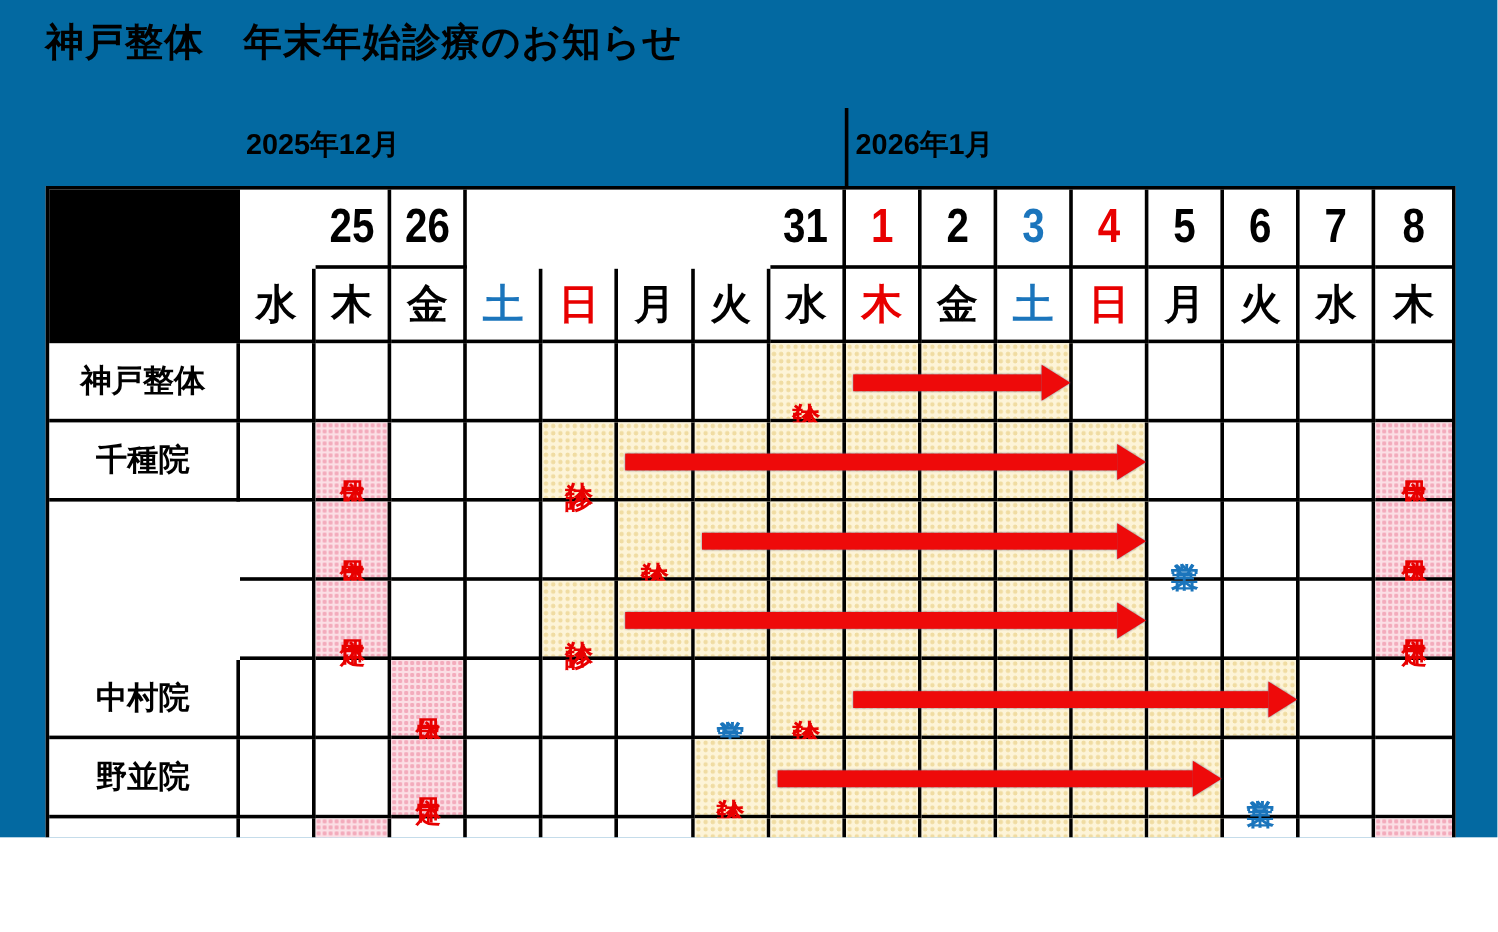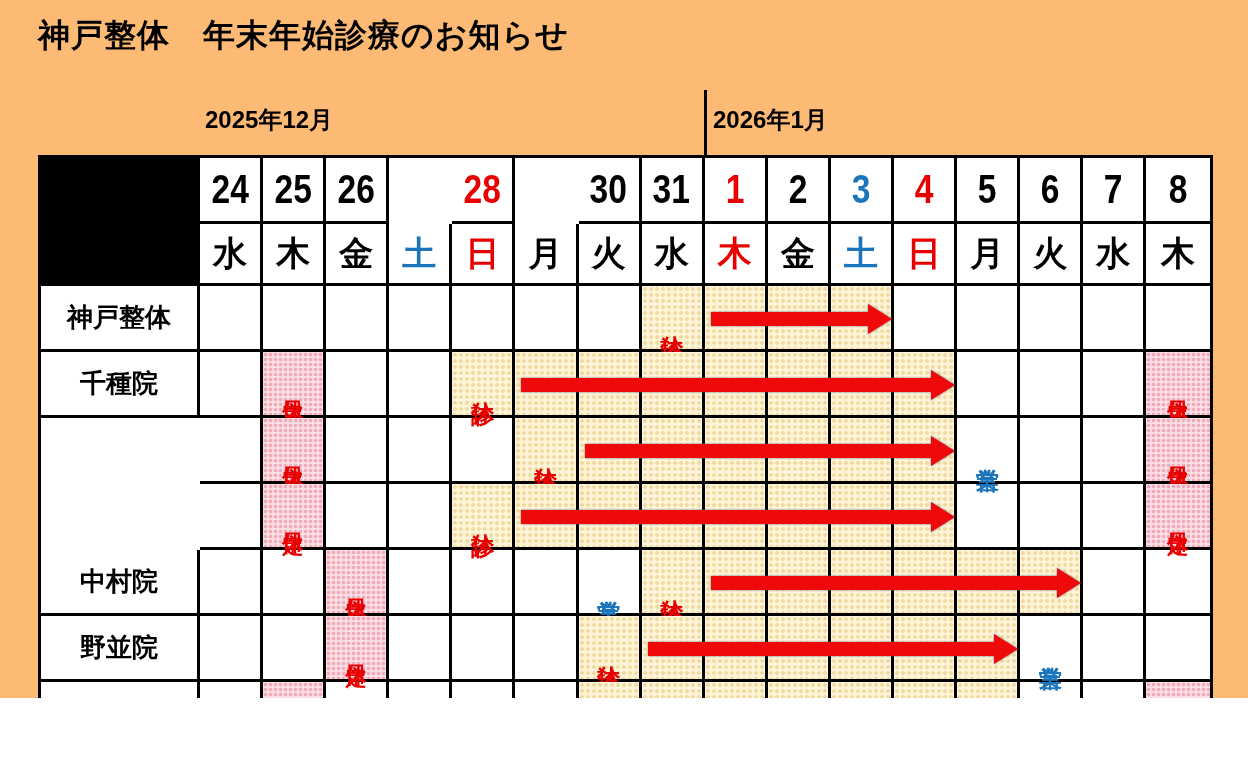--- a/index.html
+++ b/index.html
@@ -1,17 +1,17 @@
 <!DOCTYPE html>
 <html lang="ja"><head>
 <meta charset="utf-8">
 <style>
   html,body{margin:0;padding:0;background:#fff;}
   body{font-family:"Liberation Sans","DejaVu Sans",sans-serif;font-weight:bold;color:#000;}
-  #stage{position:relative;width:1248px;height:698px;background:#fdba74;overflow:hidden;}
+  #stage{position:relative;width:1248px;height:698px;background:#0369a1;overflow:hidden;}
 
   .page-title{position:absolute;left:38px;top:14px;font-size:32px;letter-spacing:1px;white-space:nowrap;}
   .month-label{position:absolute;top:104px;font-size:24px;white-space:nowrap;}
   .month-dec{left:205px;}
   .month-jan{left:713px;}
   .month-divider{position:absolute;left:704px;top:90px;width:3px;height:66px;background:#000;}
 
   .sched{position:absolute;left:38px;top:155px;display:grid;
          grid-template-columns:159px repeat(16,63.1px);
          grid-template-rows:66px 62px repeat(7,66px);
@@ -48,34 +48,25 @@
 </head>
 <body>
 
 <div id="stage">
   <div class="page-title">神戸整体　年末年始診療のお知らせ</div>
   <div class="month-label month-dec">2025年12月</div>
   <div class="month-label month-jan">2026年1月</div>
   <div class="month-divider"></div>
   <div class="sched" id="sched">
       <div class="corner"></div>
-      <div class="cell date-cell" style="grid-area: 1 / 2;">
-        <span style="color: rgb(0, 0, 0);">24</span>
-      </div>
       <div class="cell date-cell" style="grid-area: 1 / 3;">
         <span style="color: rgb(0, 0, 0);">25</span>
       </div>
       <div class="cell date-cell" style="grid-area: 1 / 4;">
         <span style="color: rgb(0, 0, 0);">26</span>
-      </div>
-      <div class="cell date-cell" style="grid-area: 1 / 6;">
-        <span style="color: rgb(232, 0, 0);">28</span>
-      </div>
-      <div class="cell date-cell" style="grid-area: 1 / 8;">
-        <span style="color: rgb(0, 0, 0);">30</span>
       </div>
       <div class="cell date-cell" style="grid-area: 1 / 9;">
         <span style="color: rgb(0, 0, 0);">31</span>
       </div>
       <div class="cell date-cell" style="grid-area: 1 / 10;">
         <span style="color: rgb(232, 0, 0);">1</span>
       </div>
       <div class="cell date-cell" style="grid-area: 1 / 11;">
         <span style="color: rgb(0, 0, 0);">2</span>
       </div>

